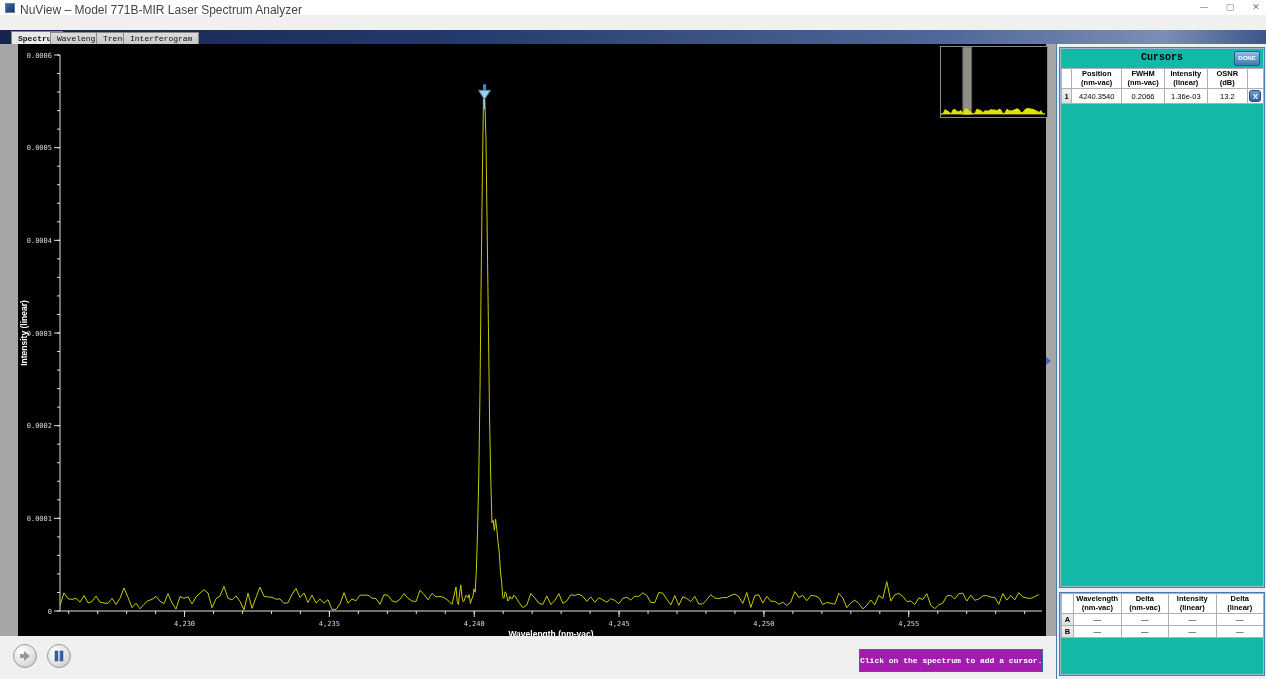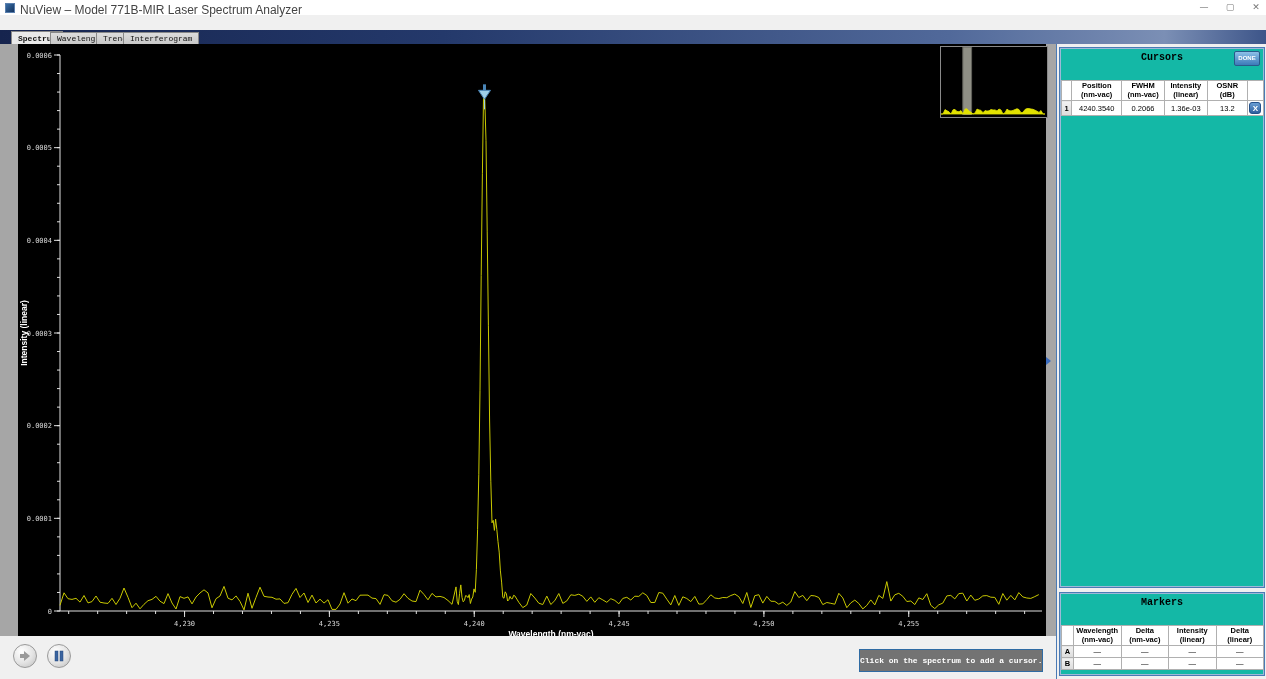--- a/index.html
+++ b/index.html
@@ -27,36 +27,36 @@
   #plot-wrap{position:absolute;left:0;top:44px;width:1056px;height:592px;background:#a6a6a6;}
   #plot{position:absolute;left:18px;top:0;width:1028px;height:592px;background:#000;}
   #inset{position:absolute;left:922px;top:2px;width:106px;height:70px;background:#000;
     border:1px solid #8a8a8a;}
   
   #bottombar{position:absolute;left:0;top:636px;width:1056px;height:43px;background:#f0f0f0;}
   .roundbtn{position:absolute;top:8px;width:24px;height:24px;border-radius:50%;
     background:radial-gradient(circle at 35% 30%,#ffffff,#e3e3e3 55%,#bdbdbd);
     border:1px solid #9a9a9a;box-sizing:border-box;}
   #btn-play{left:13px;} #btn-pause{left:47px;}
-  #hintbox{position:absolute;left:859px;top:13px;width:184px;height:23px;background:#737373;
+  #hintbox{position:absolute;left:859px;top:13px;width:184px;height:23px;background:#a21caf;
     border:1px solid #2f6ba3;box-sizing:border-box;color:#fff;text-align:center;
     font-family:"Liberation Mono",monospace;font-size:8px;font-weight:bold;line-height:21px;white-space:nowrap;}
   
   #splitter-arrow{position:absolute;left:1046px;top:357px;width:0;height:0;
     border-left:5px solid #3a6cc0;border-top:4px solid transparent;border-bottom:4px solid transparent;}
   
   #rightpane{position:absolute;left:1056px;top:44px;width:210px;height:635px;background:#f0f0f0;
     border-left:1px solid #4a7ab5;}
   .panel{position:absolute;left:2px;width:206px;background:#14b8a6;border:1px solid #4a7ab5;
     box-shadow:0 0 0 1px #9db9d8 inset;box-sizing:border-box;}
   #cursors-panel{top:3px;height:541px;}
   #markers-panel{top:548px;height:84px;}
   .panel-title{text-align:center;font-family:"Liberation Mono",monospace;font-weight:bold;
     font-size:10px;padding-top:4px;height:16px;color:#000;}
-  .ptable{border-collapse:collapse;margin-left:1px;table-layout:fixed;margin-top:12px;}
+  .ptable{border-collapse:collapse;margin-left:1px;table-layout:fixed;}
   .ptable td{border:1px solid #b0b0b0;font-size:7.5px;text-align:center;color:#000;
     padding:1px 0;overflow:hidden;}
   .ptable td.hdr{font-weight:bold;white-space:pre-line;line-height:1.15;background:#fff;}
   .ptable td.rowlbl{background:linear-gradient(#f2f2f2,#dcdcdc);font-weight:bold;font-size:7.5px;}
   .ptable td.val{background:#fff;}
   .c-num{width:11px;} .c-pos{width:53px;} .c-fwhm{width:48px;} .c-int{width:45px;}
   .c-osnr{width:45px;} .c-del{width:16px;}
   .m-lbl{width:11px;} .m-col{width:47px;}
   #done-btn{position:absolute;right:4px;top:3px;width:26px;height:15px;border-radius:2px;
     background:linear-gradient(#8cc0e8,#3c7ab8);border:1px solid #2a5a8a;color:#fff;
@@ -241,21 +241,20 @@
           <td class="c-fwhm val">0.2066</td>
           <td class="c-int val">1.36e-03</td>
           <td class="c-osnr val">13.2</td>
           <td class="c-del val"><span class="xbtn">X</span></td>
         </tr>
       </tbody>
         </table>
     </div>
 
     <div class="panel" id="markers-panel">
-      <div class="panel-title">Markers</div>
       <table class="ptable">
         <tbody>
             <tr>
           <td class="m-lbl hdr"></td>
           <td class="m-col hdr">Wavelength
 (nm-vac)</td>
           <td class="m-col hdr">Delta
 (nm-vac)</td>
           <td class="m-col hdr">Intensity
 (linear)</td>

